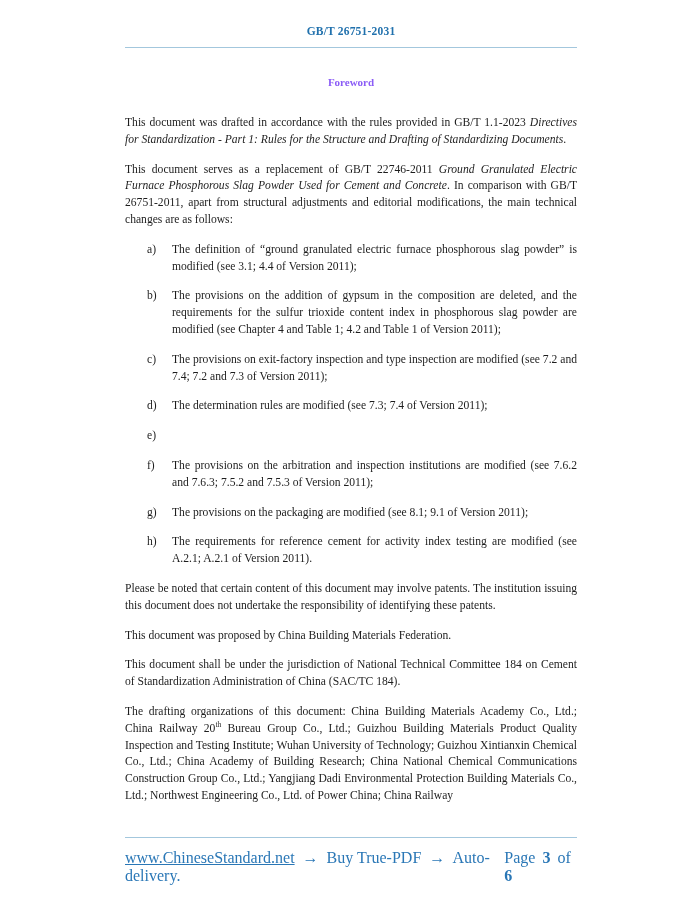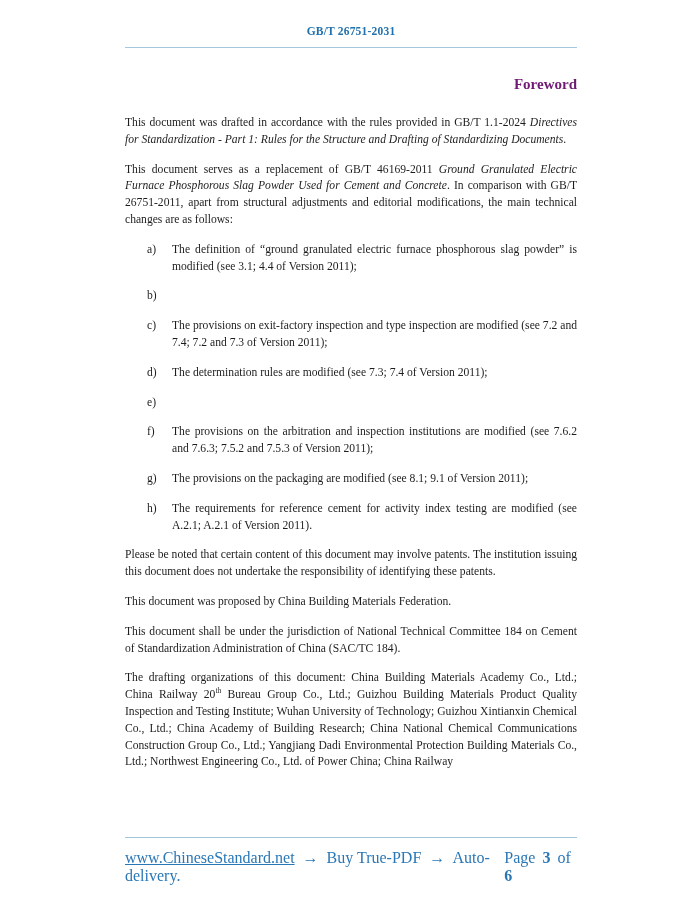--- a/index.html
+++ b/index.html
@@ -28,24 +28,24 @@
     top: 47px;
     left: 125px;
     width: 452px;
     border-top: 1.5px solid #a3c7dd;
   }
   .page-title {
     position: absolute;
     top: 76px;
     left: 125px;
     width: 452px;
-    text-align: right;
-    font-size: 15px;
+    text-align: center;
+    font-size: 11px;
     font-weight: bold;
-    color: #701a75;
+    color: #8b5cf6;
   }
   .content {
     position: absolute;
     top: 115px;
     left: 125px;
     width: 452px;
     font-size: 11.6px;
     line-height: 16.8px;
     text-align: justify;
   }
@@ -101,30 +101,31 @@
 <div class="page">
 
   <div class="header-doc">GB/T 26751-2031</div>
 
   <div class="header-rule"></div>
 
   <div class="page-title">Foreword</div>
 
   <div class="content">
     <div>
-        <div class="para"><span>This document was drafted in accordance with the rules provided in GB/T 1.1-2024 </span><span class="it">Directives for Standardization - Part 1: Rules for the Structure and Drafting of Standardizing Documents</span><span>.</span></div>
-        <div class="para"><span>This document serves as a replacement of GB/T 46169-2011 </span><span class="it">Ground Granulated Electric Furnace Phosphorous Slag Powder Used for Cement and Concrete</span><span>. In comparison with GB/T 26751-2011, apart from structural adjustments and editorial modifications, the main technical changes are as follows:</span></div>
+        <div class="para"><span>This document was drafted in accordance with the rules provided in GB/T 1.1-2023 </span><span class="it">Directives for Standardization - Part 1: Rules for the Structure and Drafting of Standardizing Documents</span><span>.</span></div>
+        <div class="para"><span>This document serves as a replacement of GB/T 22746-2011 </span><span class="it">Ground Granulated Electric Furnace Phosphorous Slag Powder Used for Cement and Concrete</span><span>. In comparison with GB/T 26751-2011, apart from structural adjustments and editorial modifications, the main technical changes are as follows:</span></div>
       </div>
     <div>
         <div class="list-item">
           <div class="list-label">a)</div>
           <div class="list-text">The definition of “ground granulated electric furnace phosphorous slag powder” is modified (see 3.1; 4.4 of Version 2011);</div>
         </div>
         <div class="list-item">
           <div class="list-label">b)</div>
+          <div class="list-text">The provisions on the addition of gypsum in the composition are deleted, and the requirements for the sulfur trioxide content index in phosphorous slag powder are modified (see Chapter 4 and Table 1; 4.2 and Table 1 of Version 2011);</div>
         </div>
         <div class="list-item">
           <div class="list-label">c)</div>
           <div class="list-text">The provisions on exit-factory inspection and type inspection are modified (see 7.2 and 7.4; 7.2 and 7.3 of Version 2011);</div>
         </div>
         <div class="list-item">
           <div class="list-label">d)</div>
           <div class="list-text">The determination rules are modified (see 7.3; 7.4 of Version 2011);</div>
         </div>
         <div class="list-item">

